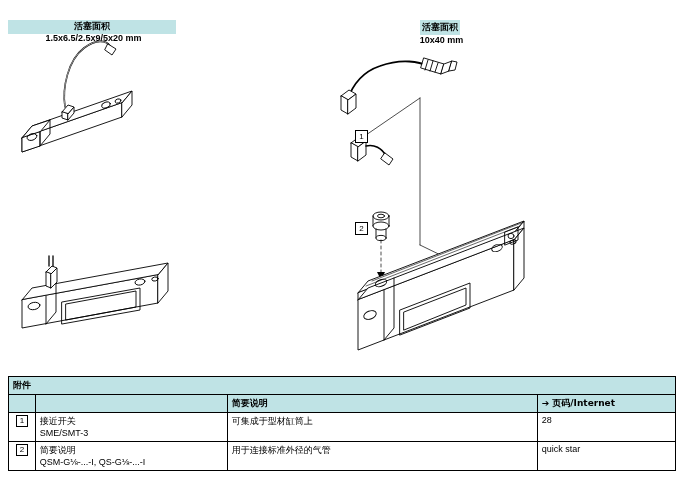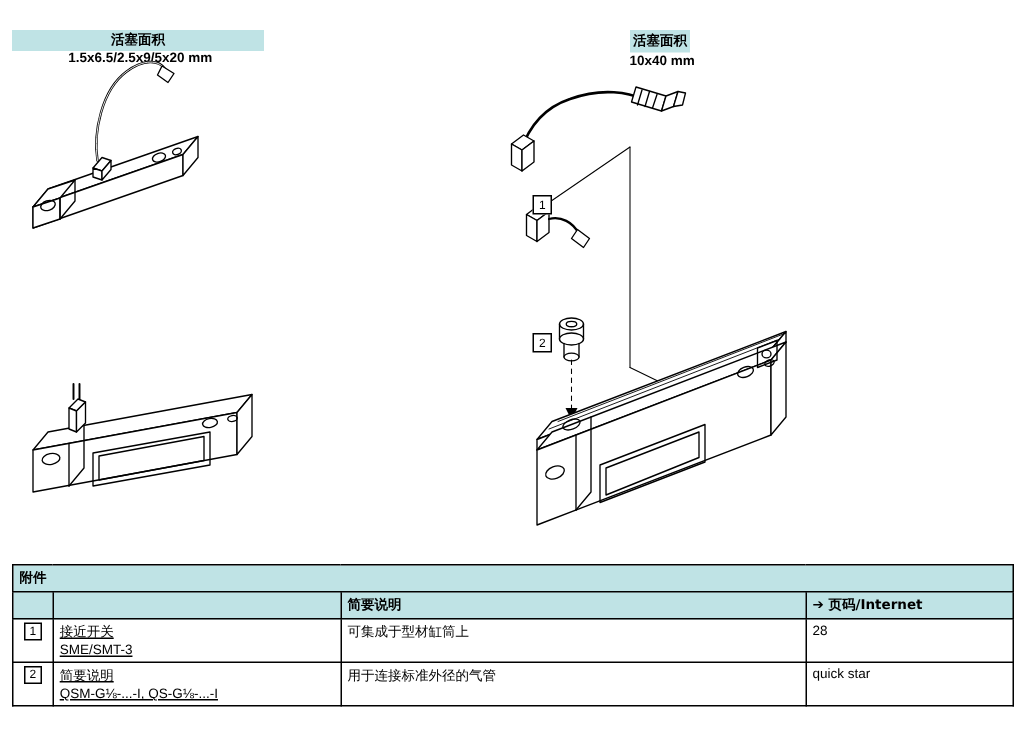--- a/index.html
+++ b/index.html
@@ -92,21 +92,21 @@
     background: #bfe3e5;
     font-weight: bold;
     height: 13px;
   }
   .acc .head-row td {
     background: #bfe3e5;
     font-weight: bold;
     height: 13px;
   }
   .acc .c-num   { width: 16px; text-align: center; }
-  .acc .c-name  { width: 170px; text-decoration: underline; }
+  .acc .c-name  { width: 170px; }
   .acc .c-desc  { width: 280px; }
   .acc .c-page  { width: 120px; }
   .numbox {
     display: inline-block;
     width: 10px;
     height: 10px;
     line-height: 10px;
     border: 1px solid #000;
     text-align: center;
     font-size: 8px;

